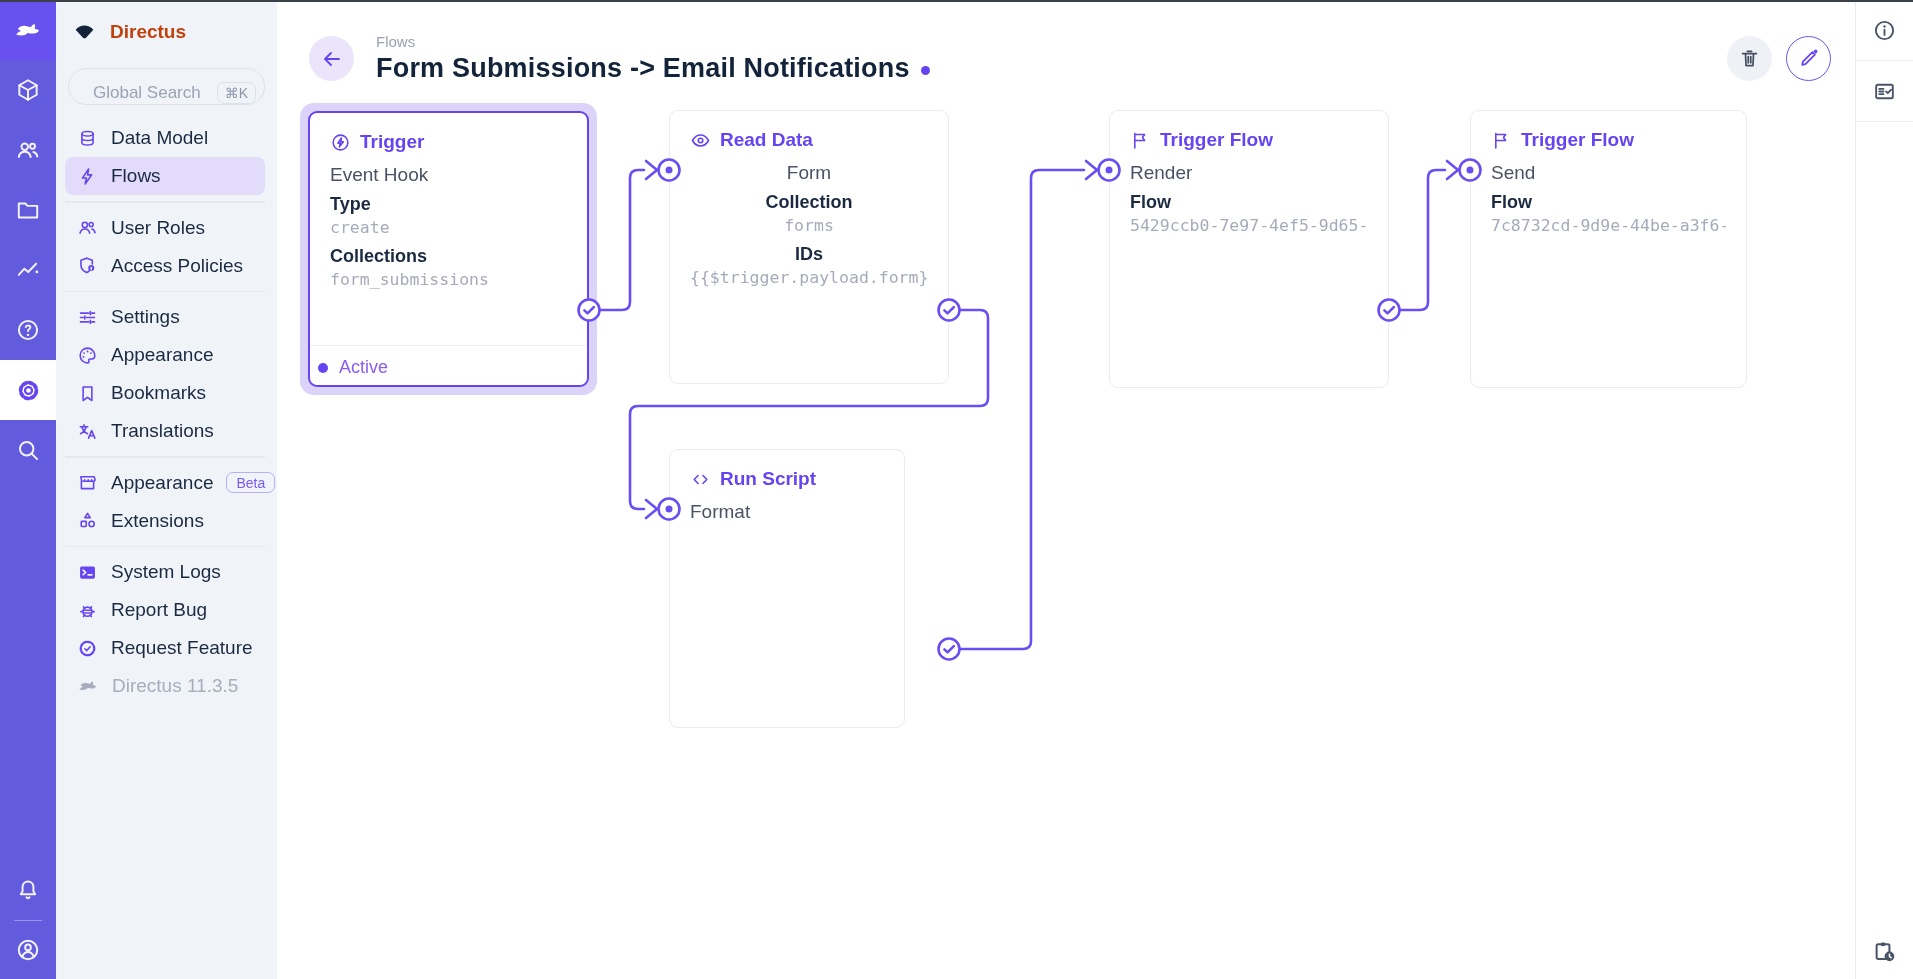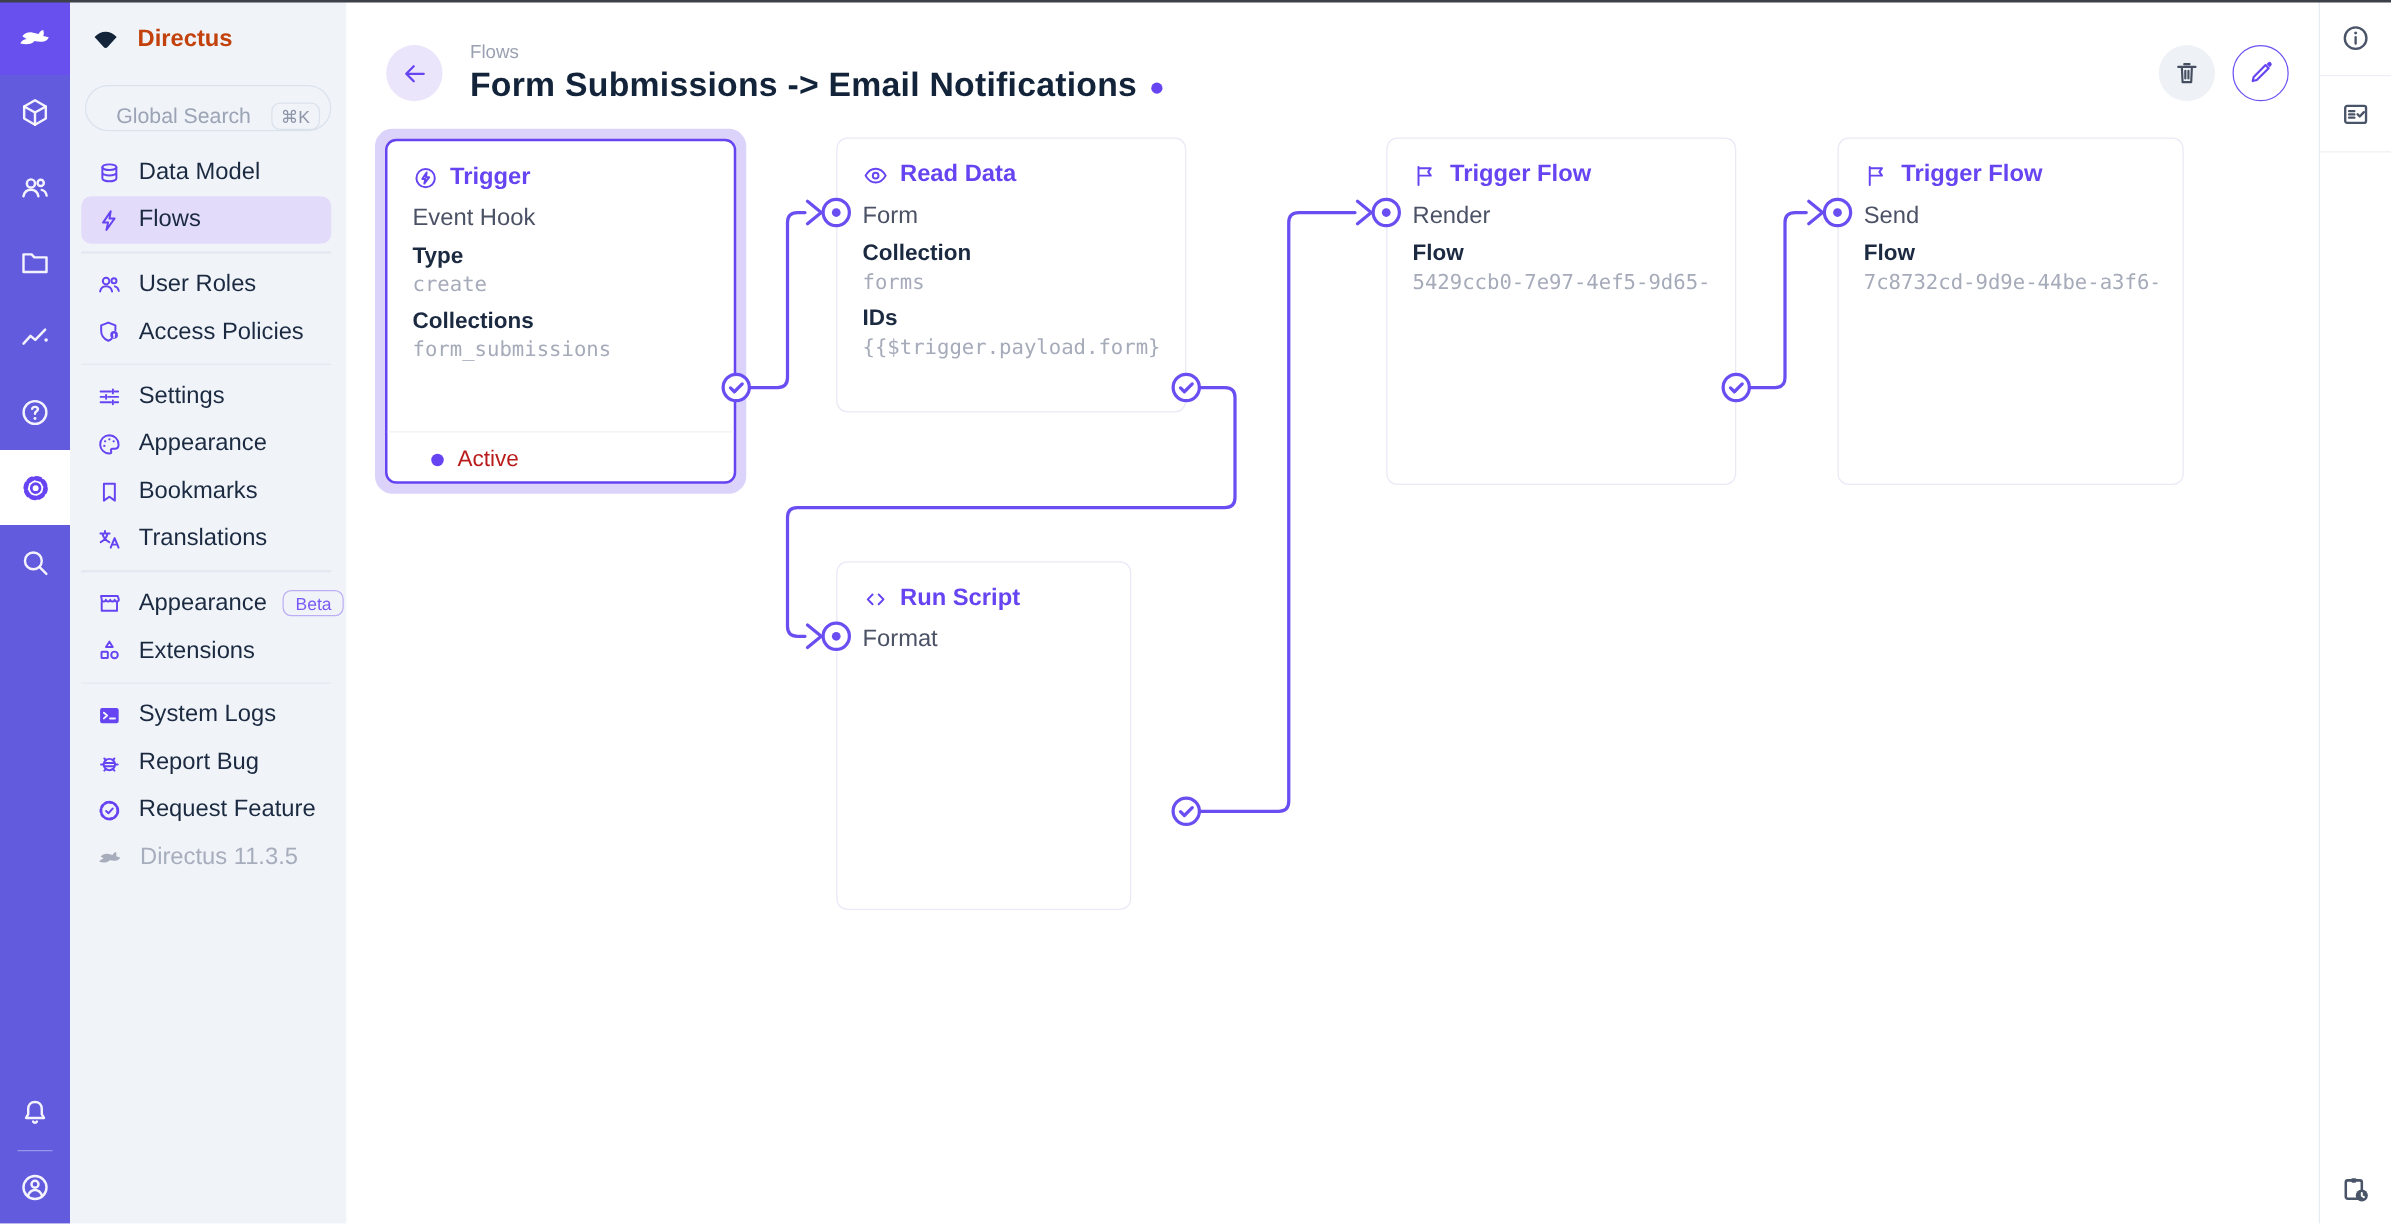--- a/index.html
+++ b/index.html
@@ -50,21 +50,21 @@
   .canvas { position:absolute; inset:0; }
   .wires { position:absolute; left:0; top:0; z-index:5; pointer-events:none; }
   .sel-glow { position:absolute; left:23px; top:103px; width:297px; height:292px; background:#dcd3fa; border-radius:14px; z-index:1; }
   .panel { position:absolute; background:#fff; border:1.5px solid #eae9f6; border-radius:9px; padding:16px 20px 14px 20px; z-index:2; }
   .panel.selected { border:2.5px solid #6644f2; }
   .panel-head { display:flex; align-items:center; gap:9px; color:#6644f2; font-weight:700; font-size:19px; line-height:26px; }
   .node-name { font-size:19px; color:#4c5265; line-height:24px; margin-top:8px; }
   .field { margin-top:5px; }
   .f-label { font-size:18px; font-weight:700; color:#1b2a41; line-height:24px; }
   .f-value { font-family:"DejaVu Sans Mono", monospace; font-size:16.5px; color:#a6abba; line-height:23px; white-space:nowrap; overflow:hidden; }
-  .panel-foot { position:absolute; left:0; right:0; bottom:0; height:40px; border-top:1.5px solid #eef1f6; display:flex; align-items:center; gap:11px; padding:4px 19px 0 35px; font-size:18px; color:#b91c1c; }
+  .panel-foot { position:absolute; left:0; right:0; bottom:0; height:40px; border-top:1.5px solid #eef1f6; display:flex; align-items:center; gap:11px; padding:4px 19px 0 8px; font-size:18px; color:#8b5cf6; }
   .status-dot { width:10px; height:10px; border-radius:50%; background:#6644f2; }
 
   
   .rightbar { position:absolute; right:0; top:0; bottom:0; width:58px; background:#fff; border-left:1.5px solid #e7ebf2; z-index:30; }
   .rb-cell { height:61px; display:flex; align-items:center; justify-content:center; border-bottom:1.5px solid #edf0f5; color:#4a5468; }
   .rb-bottom { position:absolute; bottom:14px; left:0; right:0; display:flex; justify-content:center; color:#4a5468; }
 </style>
 </head>
 <body>
 
@@ -376,21 +376,21 @@
         <div class="field">
           <div class="f-label">Collections</div>
           <div class="f-value">form_submissions</div>
         </div>
         <div class="panel-foot">
           <span class="status-dot"></span>
           <span>Active</span>
         </div>
       </div>
 
-      <div class="panel" style="left:392px; top:110px; width:280px; height:220px;">
+      <div class="panel" style="left:392px; top:110px; width:280px; height:274px;text-align:center;">
         <div class="panel-head">
           <span>
               <svg class="ic" width="21" height="21" viewBox="0 0 24 24" stroke-width="1.7">
                 <path d="M2.8 12C5.2 7.8 8.5 5.7 12 5.7s6.8 2.1 9.2 6.3c-2.4 4.2-5.7 6.3-9.2 6.3S5.2 16.2 2.8 12z"></path>
                 <circle cx="12" cy="12" r="2.6"></circle>
               </svg>
             </span>
           <span>Read Data</span>
         </div>
         <div class="node-name">Form</div>

